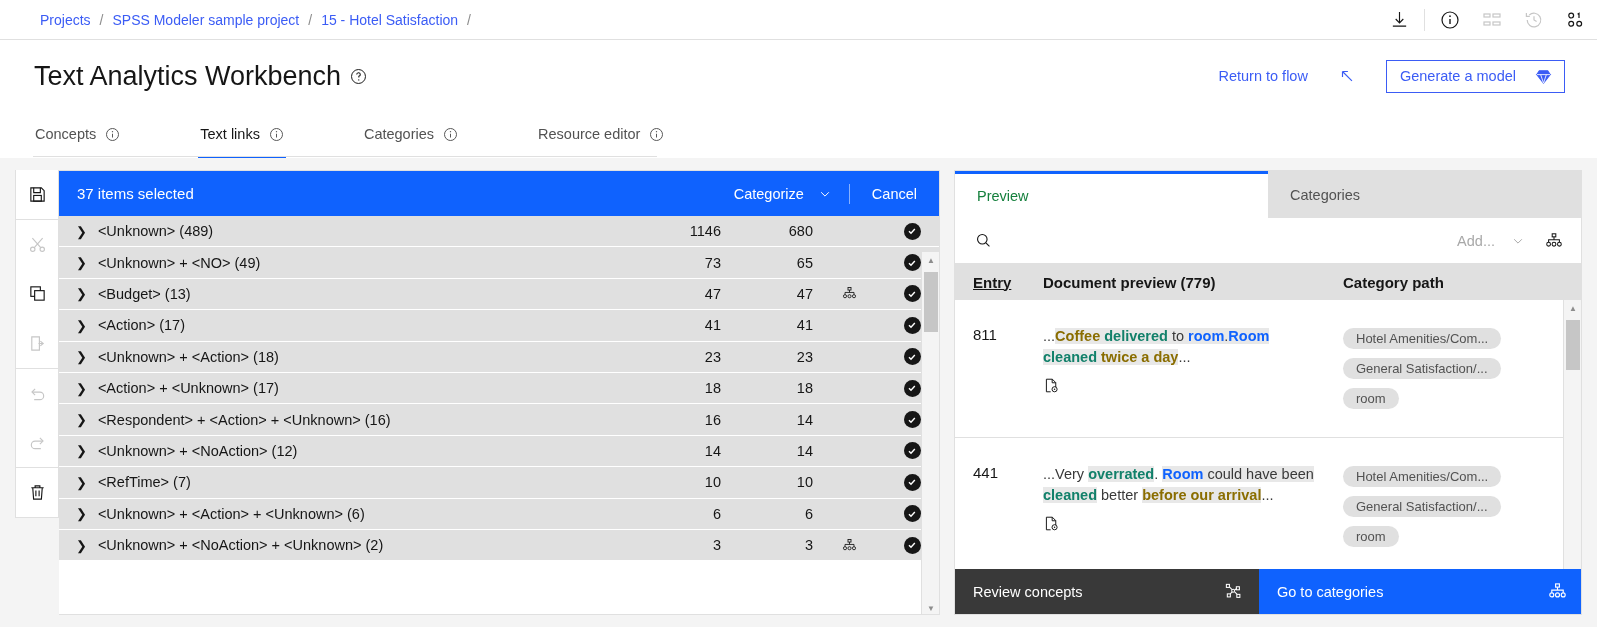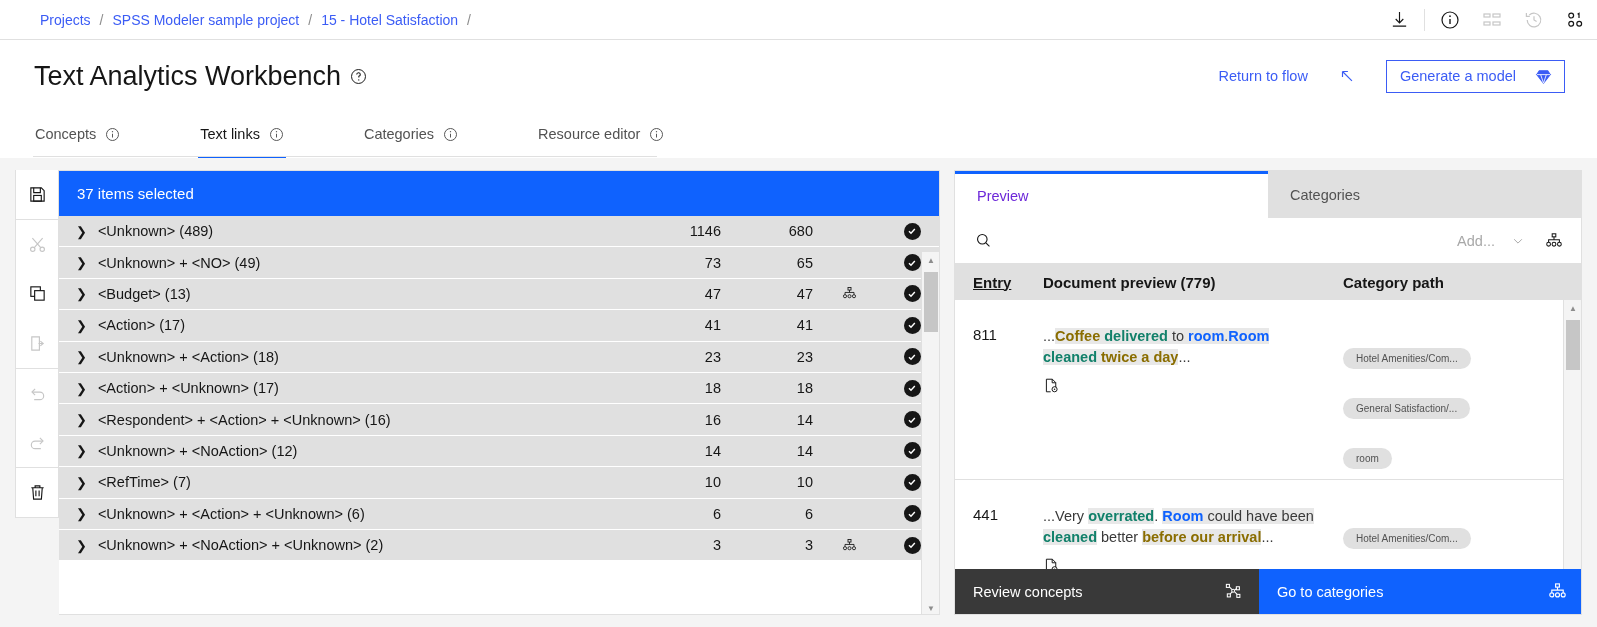--- a/index.html
+++ b/index.html
@@ -144,21 +144,21 @@
   
   .right-panel {
     position:absolute; left:954px; top:12px; width:628px; height:445px;
     background:#ffffff; border:1px solid #e0e0e0; overflow:hidden;
   }
   .rp-tabs { display:flex; height:47px; }
   .rp-tab {
     flex:1; display:flex; align-items:center; padding-left:22px; font-size:14.5px;
     cursor:pointer; background:#e0e0e0; color:#525252;
   }
-  .rp-tab.active { background:#ffffff; color:#6d28d9; border-top:3px solid #0f62fe; }
+  .rp-tab.active { background:#ffffff; color:#15803d; border-top:3px solid #0f62fe; }
   .rp-search {
     height:46px; display:flex; align-items:center; background:#ffffff;
     border-bottom:1px solid #e0e0e0; padding:0 14px 0 20px;justify-content:flex-end;
   }
   .rp-search-input {
     flex:1; border:none; outline:none; font-size:14px; font-family:inherit;
     background:transparent; color:#161616; padding-left:14px;
   }
   .rp-search-input::placeholder { color:#a8a8a8; }
   .rp-add {
@@ -180,21 +180,21 @@
   .doc-text { font-size:14.5px; line-height:21px; }
   .doc-text .hl { background:#e8e8e8; }
   .tok-concept { color:#0f62fe; font-weight:700; }
   .tok-verb    { color:#11806a; font-weight:700; }
   .tok-olive   { color:#8a6d00; font-weight:700; }
   .tok-plain   { color:#393939; }
   .doc-icon { margin-top:9px; }
   .doc-cats { width:238px; display:flex; flex-direction:column; gap:9px; align-items:flex-start; padding-top:2px; }
   .pill {
     background:#e0e0e0; color:#525252; border-radius:14px; height:21px;
-    display:flex; align-items:center; padding:0 13px; font-size:10px; white-space:nowrap;margin-top:20px;
+    display:flex; align-items:center; padding:0 13px; font-size:13px; white-space:nowrap;
   }
 
   .rp-scroll {
     position:absolute; right:0; top:129px; width:18px; height:288px;
     background:#f4f4f4; border-left:1px solid #e0e0e0;
   }
   .sb-thumb-rp {
     position:absolute; left:2px; top:20px; width:14px; height:50px; background:#c6c6c6;
     cursor:pointer;
   }
@@ -394,20 +394,32 @@
           <path d="M3.5 5h13M7.5 5V3h5v2M5 5l.9 12h8.2L15 5"></path>
             <path d="M8.3 8v6M11.7 8v6"></path>
         </svg>
       </div>
     </div>
 
     <div class="center-panel">
 
       <div class="sel-bar">
         <span class="sel-count">37 items selected</span>
+        <div class="sel-actions">
+          <div class="sel-categorize">
+            <span>Categorize</span>
+            <span>
+              <svg width="14" height="14" viewBox="0 0 20 20" fill="none" stroke="#ffffff" stroke-width="1.4">
+                <path d="M4.5 7.5L10 13l5.5-5.5"></path>
+              </svg>
+            </span>
+          </div>
+          <div class="sel-vline"></div>
+          <div class="sel-cancel">Cancel</div>
+        </div>
       </div>
 
 
       <div class="tbody">
           <div class="trow">
             <div class="cell-pattern">
               <span class="chev">❯</span>
               <span>&lt;Unknown&gt; (489)</span>
             </div>
             <div class="cell-global">1146</div>

